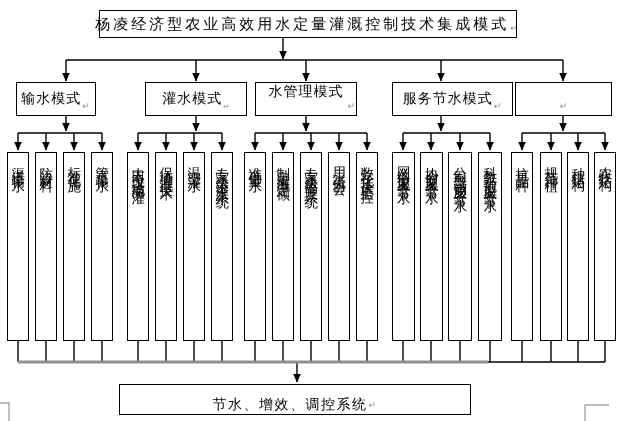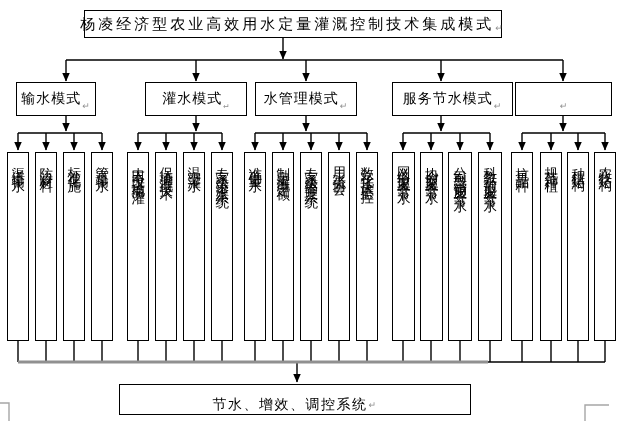--- a/index.html
+++ b/index.html
@@ -1,25 +1,25 @@
 <!DOCTYPE html>
 <html><head>
 <meta charset="utf-8">
 <style>
   html,body{margin:0;padding:0;background:#fff;}
   .canvas{position:relative;width:629px;height:421px;background:#fff;overflow:hidden;
           font-family:"Liberation Sans",sans-serif;color:#000;}
   .lines{position:absolute;left:0;top:0;width:629px;height:421px;}
   .box{position:absolute;box-sizing:border-box;background:#fff;border:1.5px solid #000;
        display:flex;align-items:center;justify-content:center;}
-  .title-box{left:84px;top:10px;width:418px;height:28px;font-size:15px;letter-spacing:3px;white-space:nowrap;}
+  .title-box{left:99px;top:10px;width:418px;height:28px;font-size:15px;letter-spacing:3px;white-space:nowrap;}
   .mode{top:82px;height:34px;font-size:14px;letter-spacing:1px;white-space:nowrap;}
   .mode-1{left:16px;width:80px;}
   .mode-2{left:145px;width:102px;font-family:Liberation Mono, monospace;}
-  .mode-3{left:255px;width:102px;}
+  .mode-3{left:255px;width:102px;flex-direction:column;}
   .mode-4{left:392px;width:121px;}
   .mode-5{left:515px;width:97px;}
   .leaf{position:absolute;top:152px;height:189px;width:22px;box-sizing:border-box;background:#fff;
         border:1.4px solid #000;display:flex;flex-direction:column;align-items:center;padding-top:3px;}
   .vtext{writing-mode:vertical-rl;text-orientation:upright;font-size:13.5px;line-height:1;
          letter-spacing:4px;white-space:nowrap;}
   .vmark{font-size:9px;color:#909090;line-height:1;margin-top:1px;}
   .pmark{font-size:9px;color:#909090;margin-left:1px;align-self:flex-end;margin-bottom:4px;}
   .bottom-box{left:119px;top:384px;width:352px;height:31px;font-size:14px;letter-spacing:1.5px;white-space:nowrap;align-items:flex-end;}
 </style>

